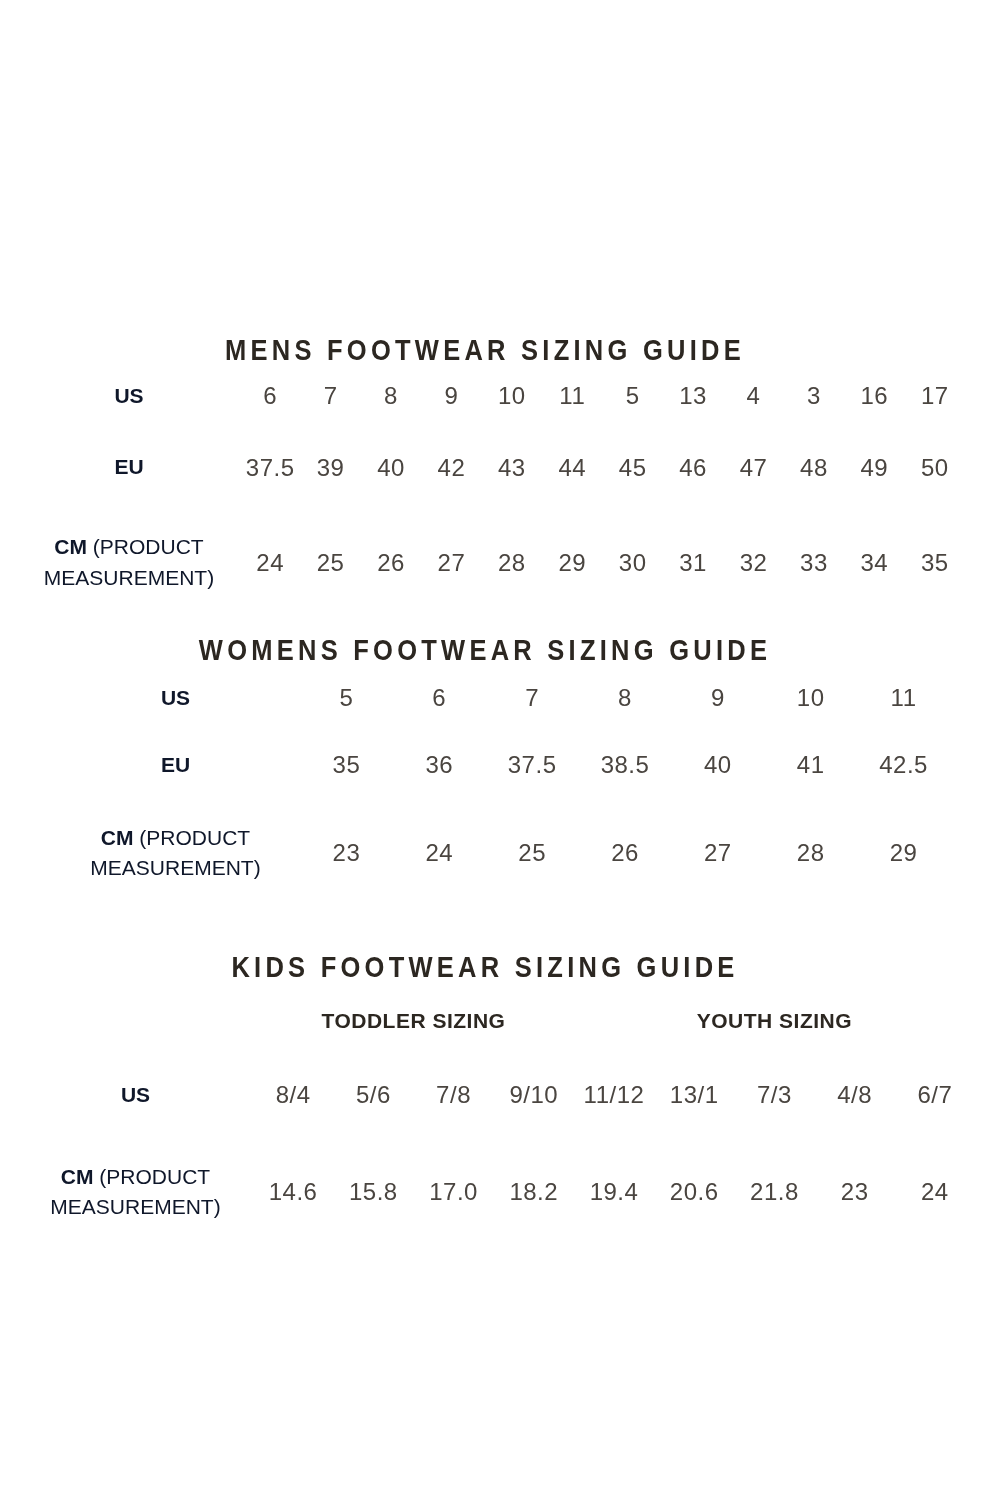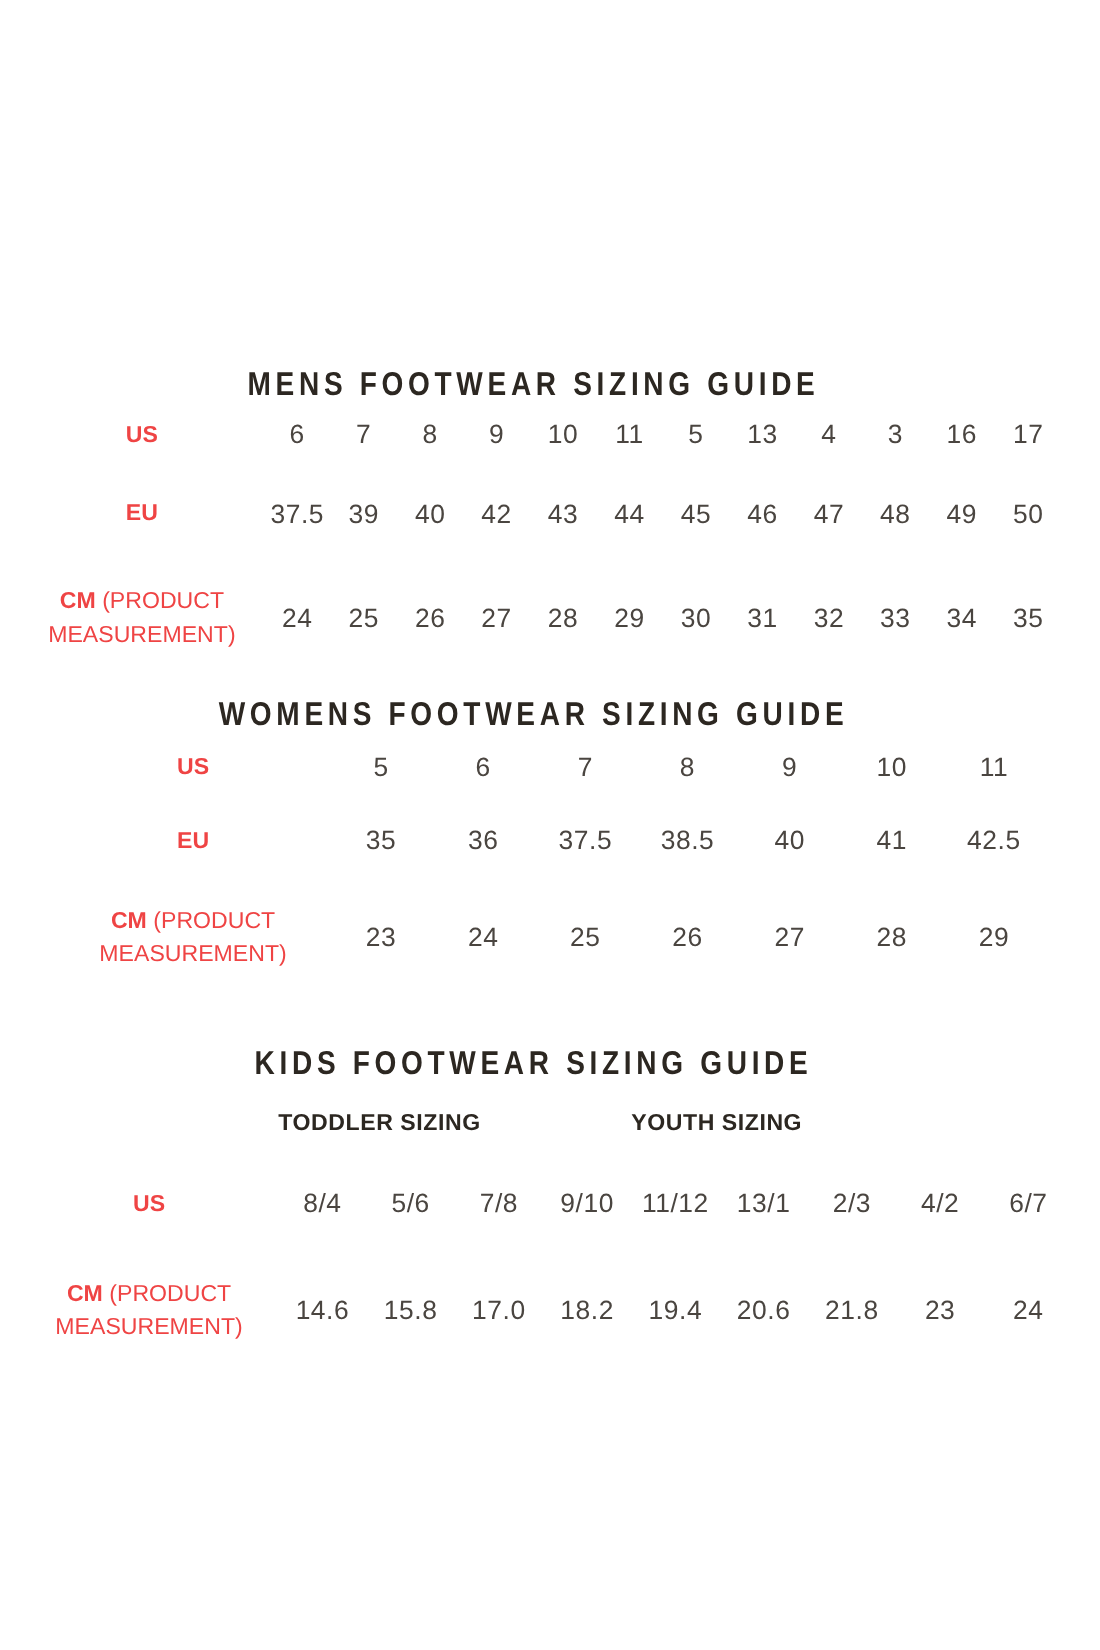--- a/index.html
+++ b/index.html
@@ -55,33 +55,34 @@
 
   .cell {
     text-align: center;
     font-size: 24px;
     letter-spacing: 0.5px;
     color: #4a4540;
   }
   .lbl {
     text-align: center;
     font-size: 21px;
-    color: #ef4444;
+    color: #0f172a;
     line-height: 1.45;
     margin-left: 18px;
   }
   .lbl .b    { font-weight: bold; }
   .lbl .rest { font-weight: normal; }
   .lbl .inner {
     display: inline-block;
     max-width: 218px;
   }
   .womens .lbl { padding-left: 33px; }
 
   .subhead {
+    text-align: center;
     font-size: 21px;
     font-weight: bold;
     letter-spacing: 0.5px;
     color: #2c2721;
     white-space: nowrap;
   }
   .sub-toddler { grid-column: 2 / 6; }
   .sub-youth   { grid-column: 6 / 11; }
 </style>
 </head>
@@ -187,22 +188,22 @@
     </div>
 
     <div class="row r-us">
       <div class="lbl"><span class="inner"><span class="b">US</span></span></div>
       <div class="cell">8/4</div>
       <div class="cell">5/6</div>
       <div class="cell">7/8</div>
       <div class="cell">9/10</div>
       <div class="cell">11/12</div>
       <div class="cell">13/1</div>
-      <div class="cell">2/3</div>
-      <div class="cell">4/2</div>
+      <div class="cell">7/3</div>
+      <div class="cell">4/8</div>
       <div class="cell">6/7</div>
     </div>
 
     <div class="row r-cm">
       <div class="lbl"><span class="inner"><span class="b">CM</span> <span class="rest">(PRODUCT MEASUREMENT)</span></span></div>
       <div class="cell">14.6</div>
       <div class="cell">15.8</div>
       <div class="cell">17.0</div>
       <div class="cell">18.2</div>
       <div class="cell">19.4</div>

